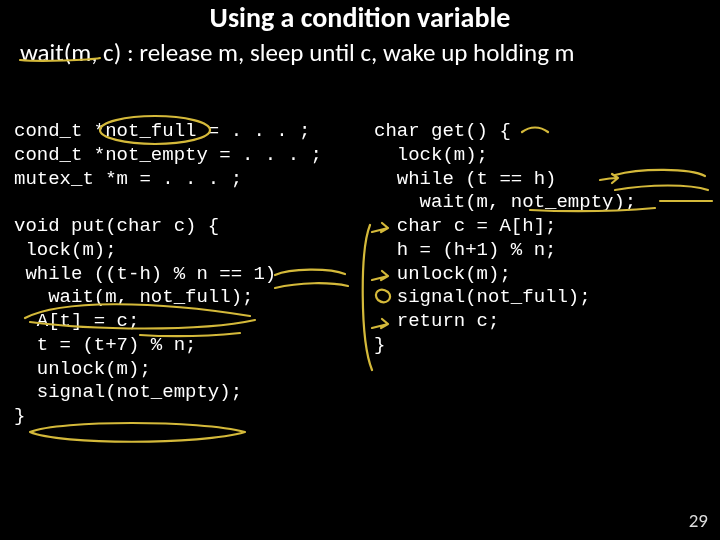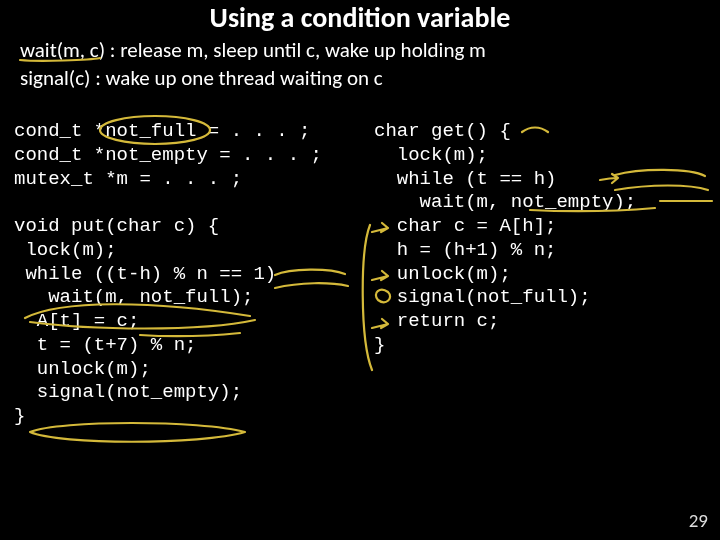--- a/index.html
+++ b/index.html
@@ -26,21 +26,21 @@
     width: 100%;
     text-align: center;
     font-size: 28px;
     font-weight: 700;
     color: #fff;
   }
   .defs {
     position: absolute;
     top: 36px;
     left: 20px;
-    font-size: 21px;
+    font-size: 25px;
     line-height: 1.35;
   }
   .code-area {
     position: absolute;
     top: 120px;
     left: 14px;
     right: 14px;
     bottom: 30px;
   }
   .code-left, .code-right {
@@ -77,21 +77,20 @@
 </style>
 </head>
 <body>
 
 <div class="slide">
 
   <div class="title">Using a condition variable</div>
 
   <div class="defs">
     <div>wait(m, c) : release m, sleep until c, wake up holding m</div>
-    <div>signal(c) : wake up one thread waiting on c</div>
   </div>
 
   <div class="code-area">
     <div class="code-left"><span>cond_t *not_full = . . . ;
 cond_t *not_empty = . . . ;
 mutex_t *m = . . . ;</span>
 
 <span>void put(char c) {
  lock(m);
  while ((t-h) % n == 1)

